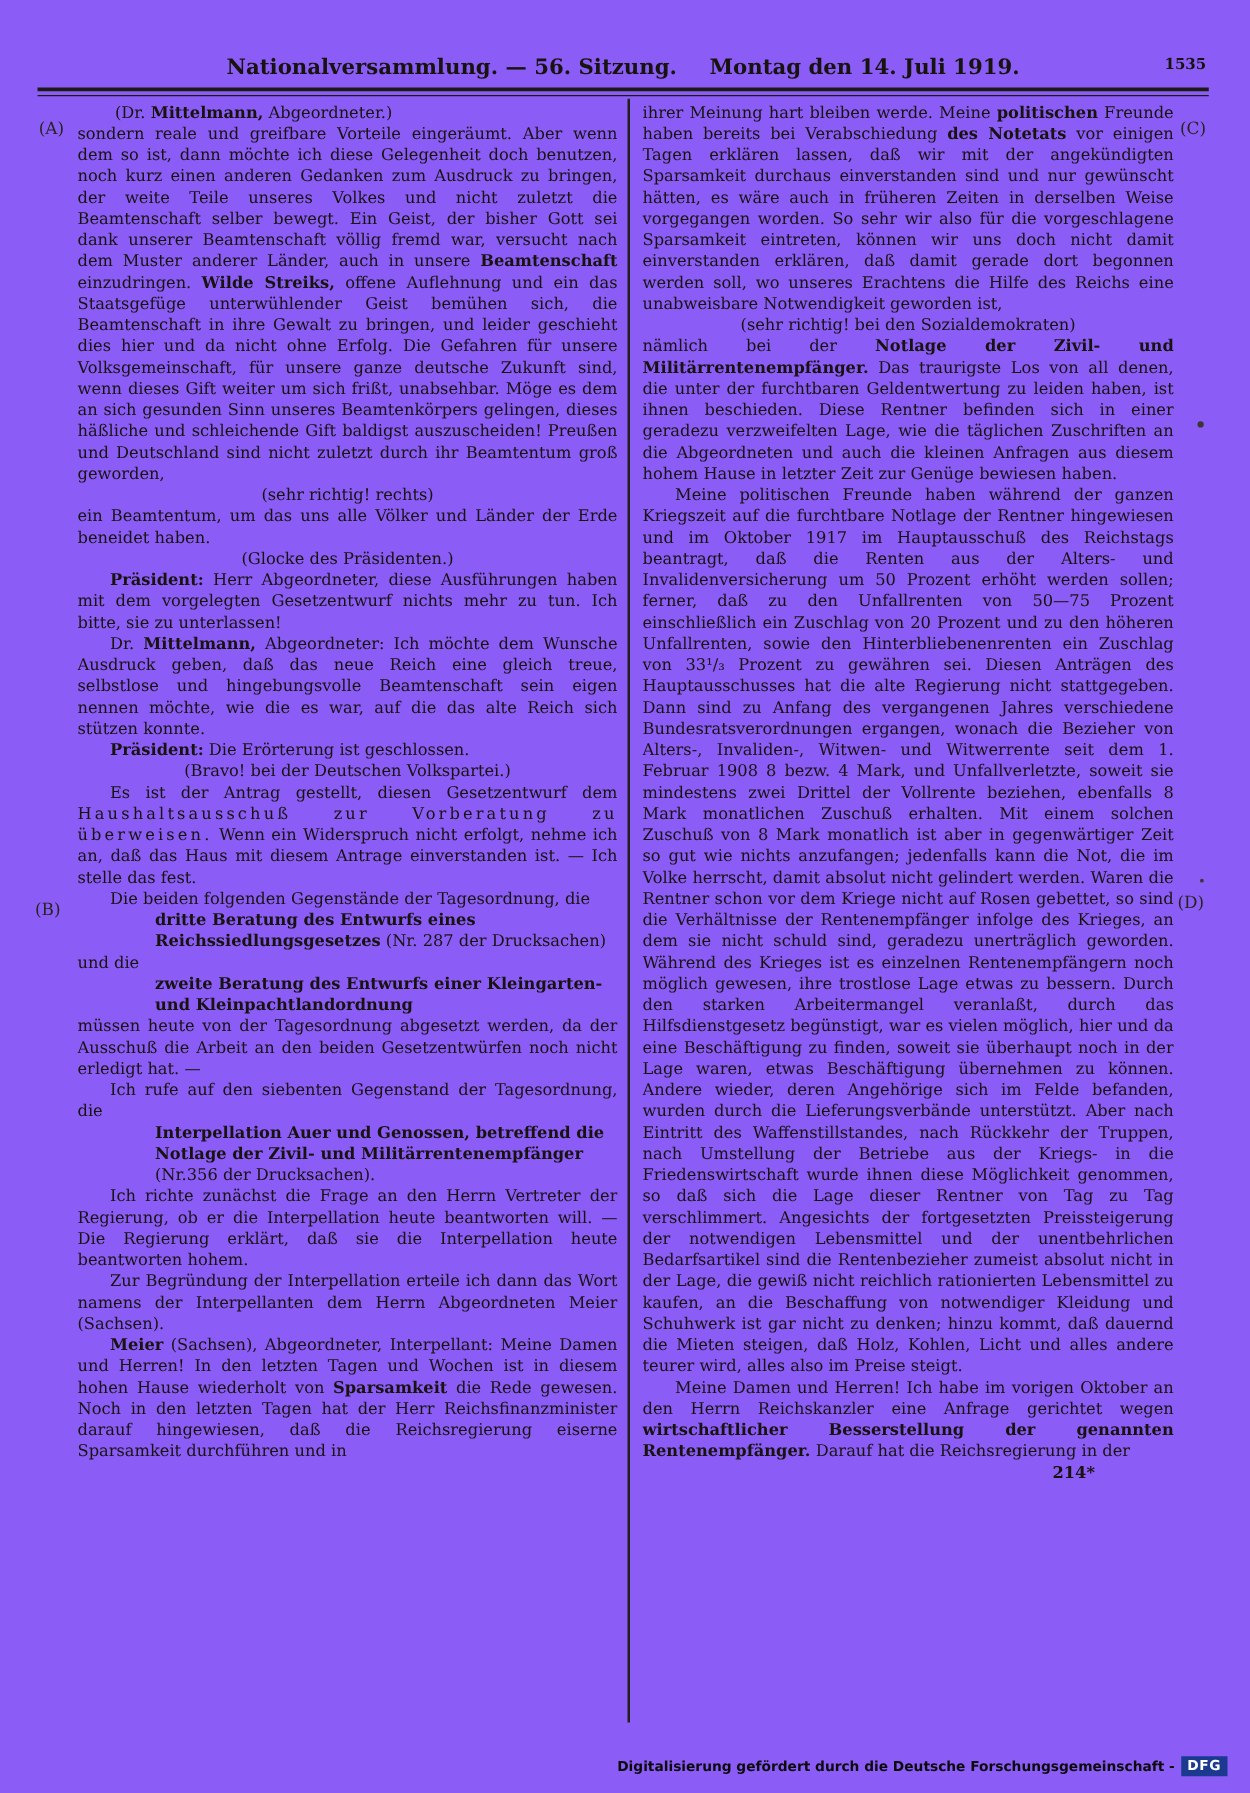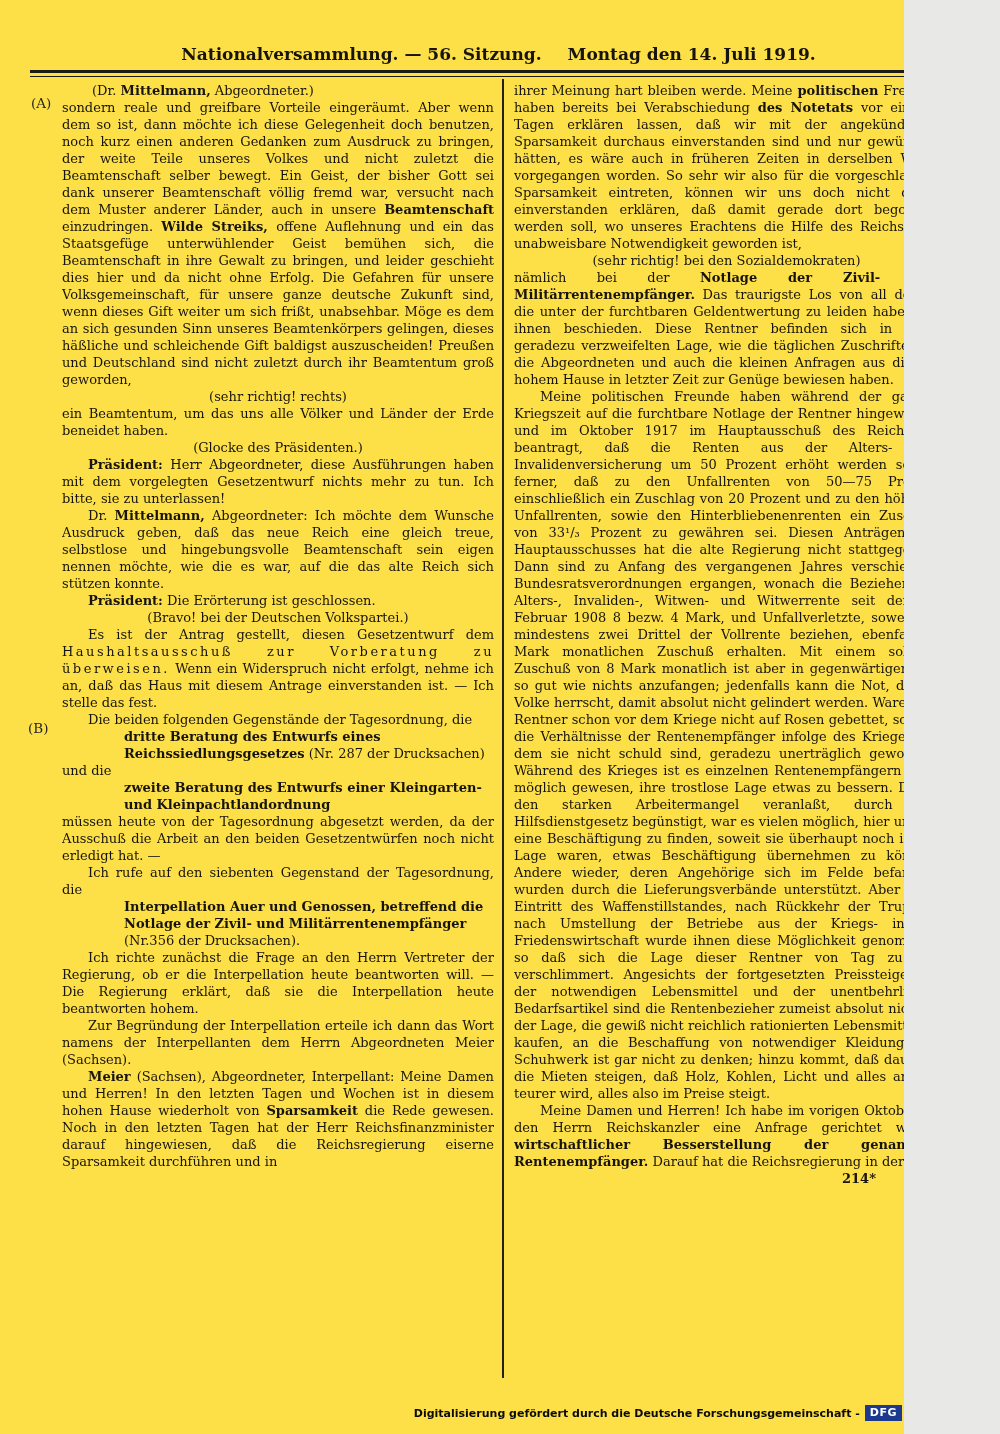--- a/index.html
+++ b/index.html
@@ -1,16 +1,16 @@
 <!DOCTYPE html>
 <html lang="de"><head>
 <meta charset="utf-8">
 <style>
   html,body{margin:0;padding:0;background:#e8e8e6;}
-  .page{position:relative;width:904px;height:1434px;background:#fde047;overflow:hidden;
+  .page{position:relative;width:1000px;height:1434px;background:#8b5cf6;overflow:hidden;
         font-family:"DejaVu Serif", serif;color:#17140f;}
   
   .header{position:absolute;top:44px;left:30px;width:937px;height:24px;}
   .header-center{display:block;text-align:center;font-weight:bold;font-size:17px;white-space:nowrap;}
   .header-date{margin-left:26px;}
   .page-num{position:absolute;right:2px;top:0;font-weight:bold;font-size:12px;text-align:center;}
   .rule{position:absolute;left:30px;width:937px;background:#1c1a17;}
   .rule-thick{top:70px;height:3px;}
   .rule-thin{top:76px;height:1px;}
   
@@ -31,21 +31,21 @@
   
   .mark{position:absolute;font-size:13.5px;color:#262420;}
   .mark-a{left:31px;top:95px;}
   .mark-b{left:28px;top:720px;}
   .mark-c{left:944px;top:95px;}
   .mark-d{left:942px;top:714px;}
   .speck{position:absolute;background:#3a3733;border-radius:50%;}
   .speck-1{left:958px;top:337px;width:5px;height:5px;}
   .speck-2{left:960px;top:703px;width:3px;height:3px;}
   
-  .footer{position:absolute;top:1405px;right:2px;display:flex;align-items:center;gap:5px;
+  .footer{position:absolute;top:1405px;right:18px;display:flex;align-items:center;gap:5px;
           font-family:"DejaVu Sans", sans-serif;font-size:11px;font-weight:bold;color:#0b0b0b;}
   .dfg-logo{display:inline-block;background:#1b3a8f;color:#ffffff;padding:1px 5px 2px;
             font-size:11px;font-weight:bold;letter-spacing:.5px;}
 </style>
 </head>
 <body>
 
 <div class="page">
 
   <div class="header">

